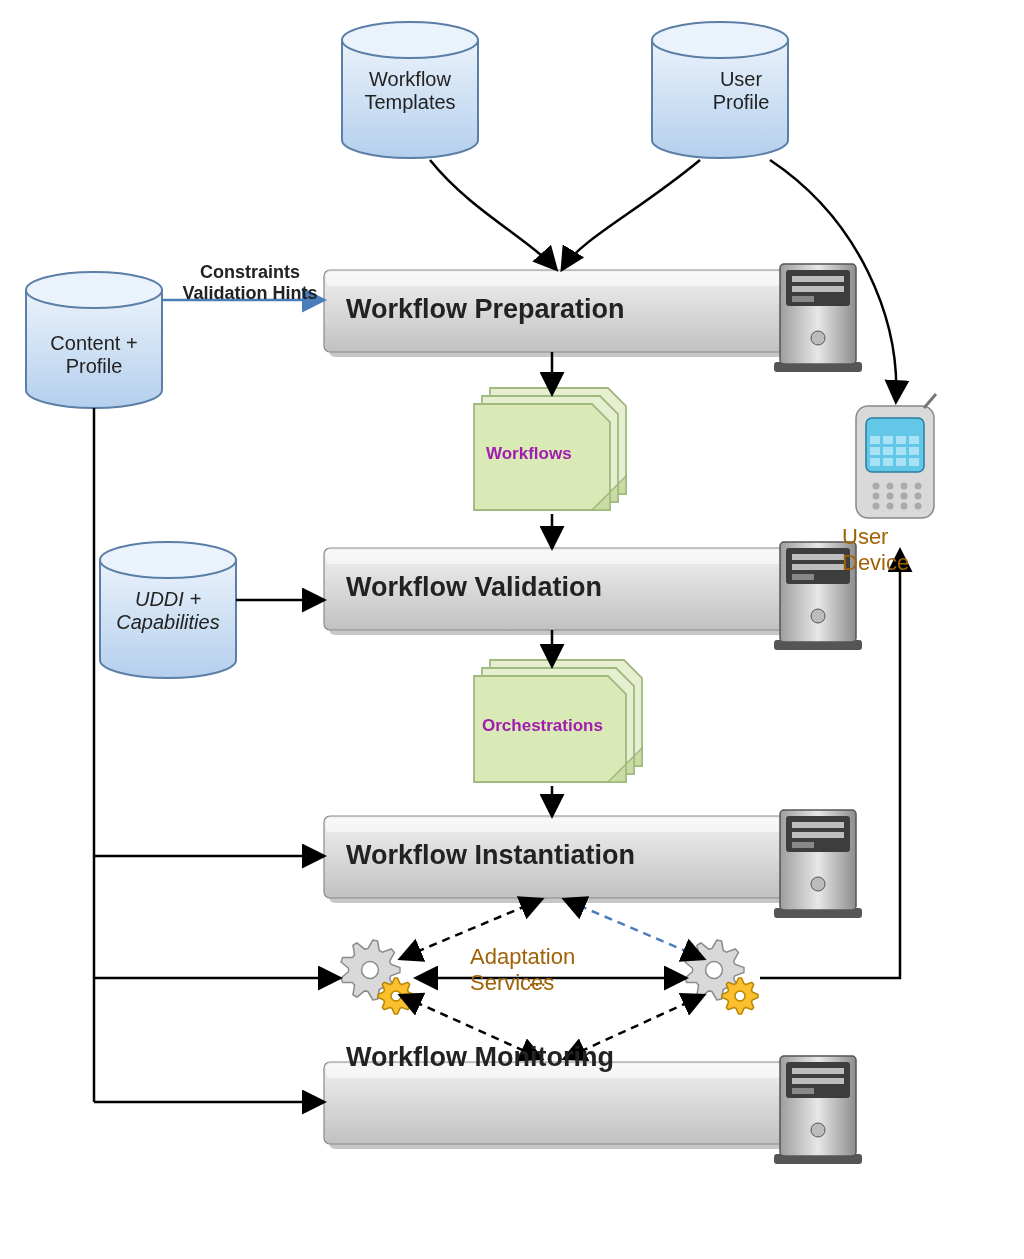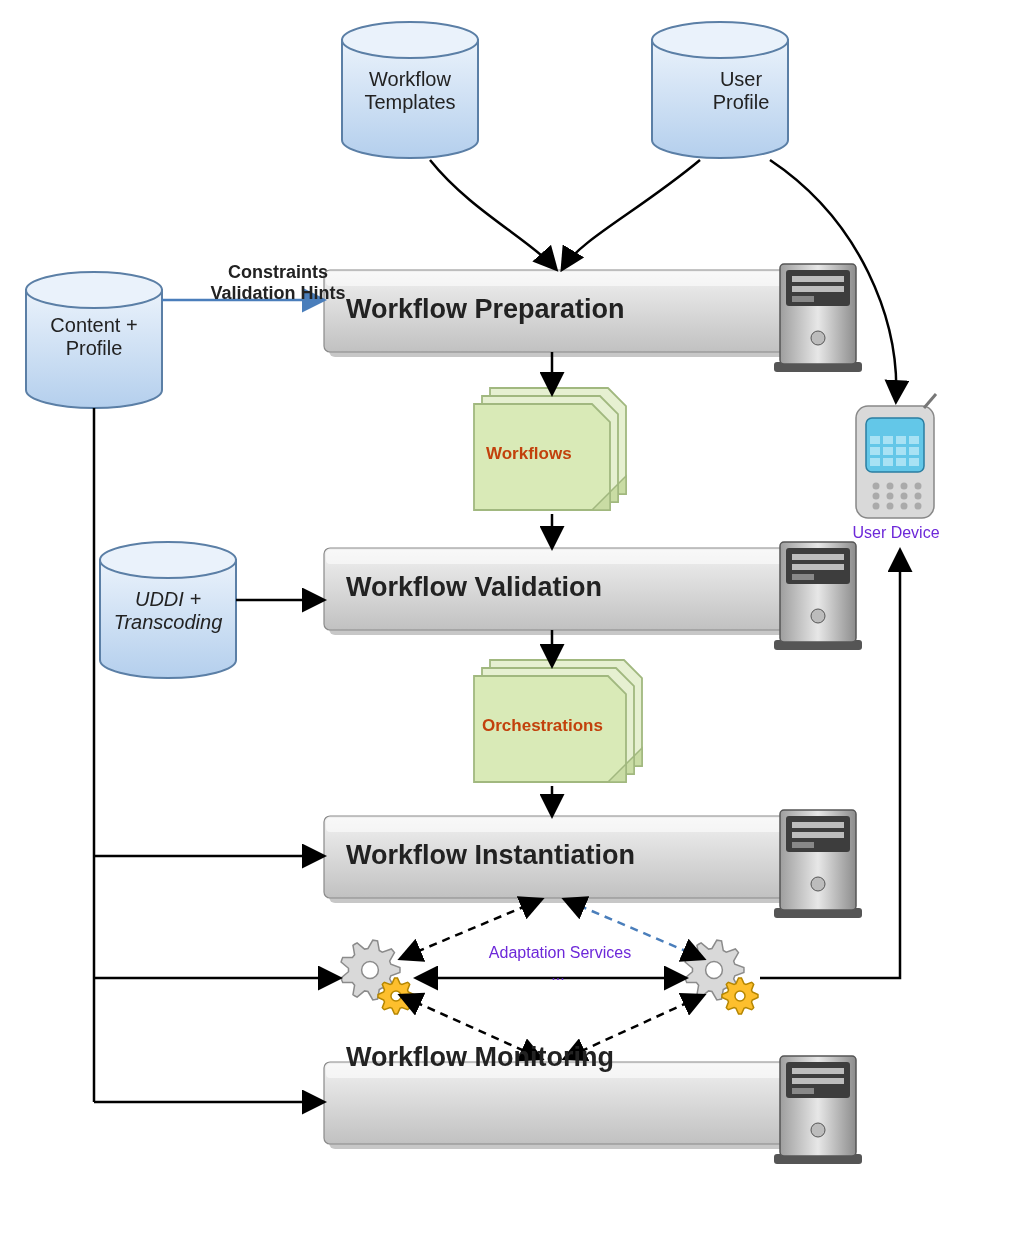--- a/index.html
+++ b/index.html
@@ -23,33 +23,31 @@
     font-weight: 400;
   }
   .proc-label {
     font-size: 27px;
     font-weight: bold;
     color: #222;
   }
   .doc-label {
     font-size: 17px;
     font-weight: bold;
-    color: #c2410c;
+    color: #a21caf;
   }
   .small-label {
     font-size: 18px;
     font-weight: bold;
     color: #222;
     text-align: center;
-    margin-left: 28px;
   }
   .plain-label {
-    font-size: 16px;
-    color: #6d28d9;
-    text-align: center;
+    font-size: 22px;
+    color: #a16207;
   }
   svg { position: absolute; left: 0; top: 0; }
 </style>
 </head>
 <body>
 
 <div id="diagram">
 <svg id="svg" width="1024" height="1259">
   <defs>
     <linearGradient id="cgrad" x1="0" y1="0" x2="0" y2="1">
@@ -231,27 +229,27 @@
       <path d="M760,978 L900,978 L900,552" stroke="black" stroke-width="2.5" fill="none" stroke-dasharray="none" marker-start="none" marker-end="url(#arrBlack)"></path>
     </svg>
 <div class="abs db-label" style="left: 342px; top: 68px; width: 136px; height: 50px;">
       <div>Workflow</div>
       <div>Templates</div>
     </div>
     <div class="abs db-label" style="left: 652px; top: 68px; width: 136px; height: 50px; margin-left: 21px;">
       <div>User</div>
       <div>Profile</div>
     </div>
-    <div class="abs db-label" style="left: 26px; top: 314px; width: 136px; height: 50px;">
+    <div class="abs db-label" style="left: 26px; top: 332px; width: 136px; height: 50px;">
       <div>Content +</div>
       <div>Profile</div>
     </div>
     <div class="abs db-label" style="left: 100px; top: 588px; width: 136px; height: 50px; font-style: italic;">
       <div>UDDI +</div>
-      <div>Transcoding</div>
+      <div>Capabilities</div>
     </div>
     <div class="abs proc-label" style="left: 346px; top: 572px; width: 400px; height: 40px;">
       <div>Workflow Validation</div>
     </div>
     <div class="abs proc-label" style="left: 346px; top: 294px; width: 400px; height: 40px;">
       <div>Workflow Preparation</div>
     </div>
     <div class="abs proc-label" style="left: 346px; top: 840px; width: 400px; height: 40px;">
       <div>Workflow Instantiation</div>
     </div>

